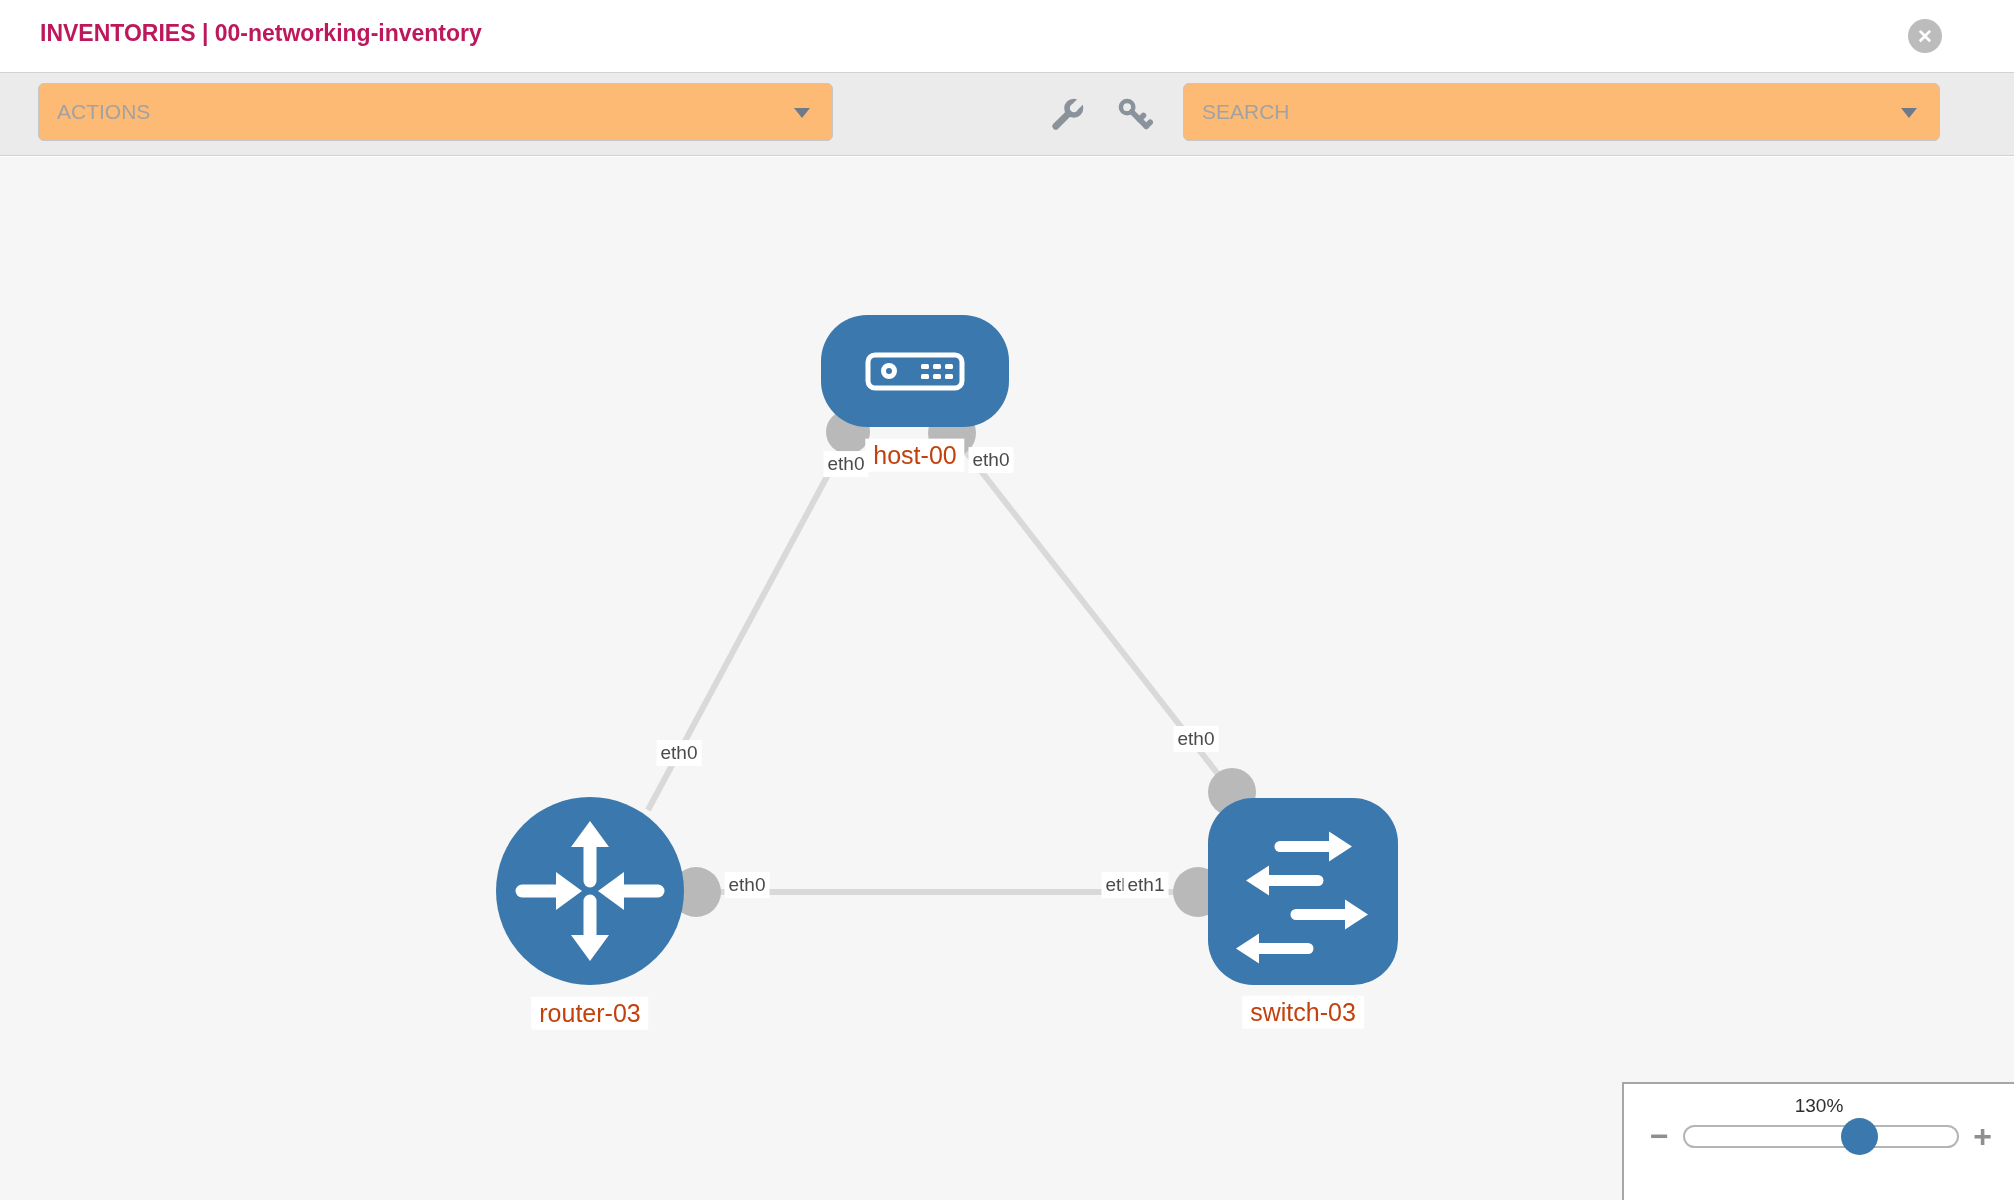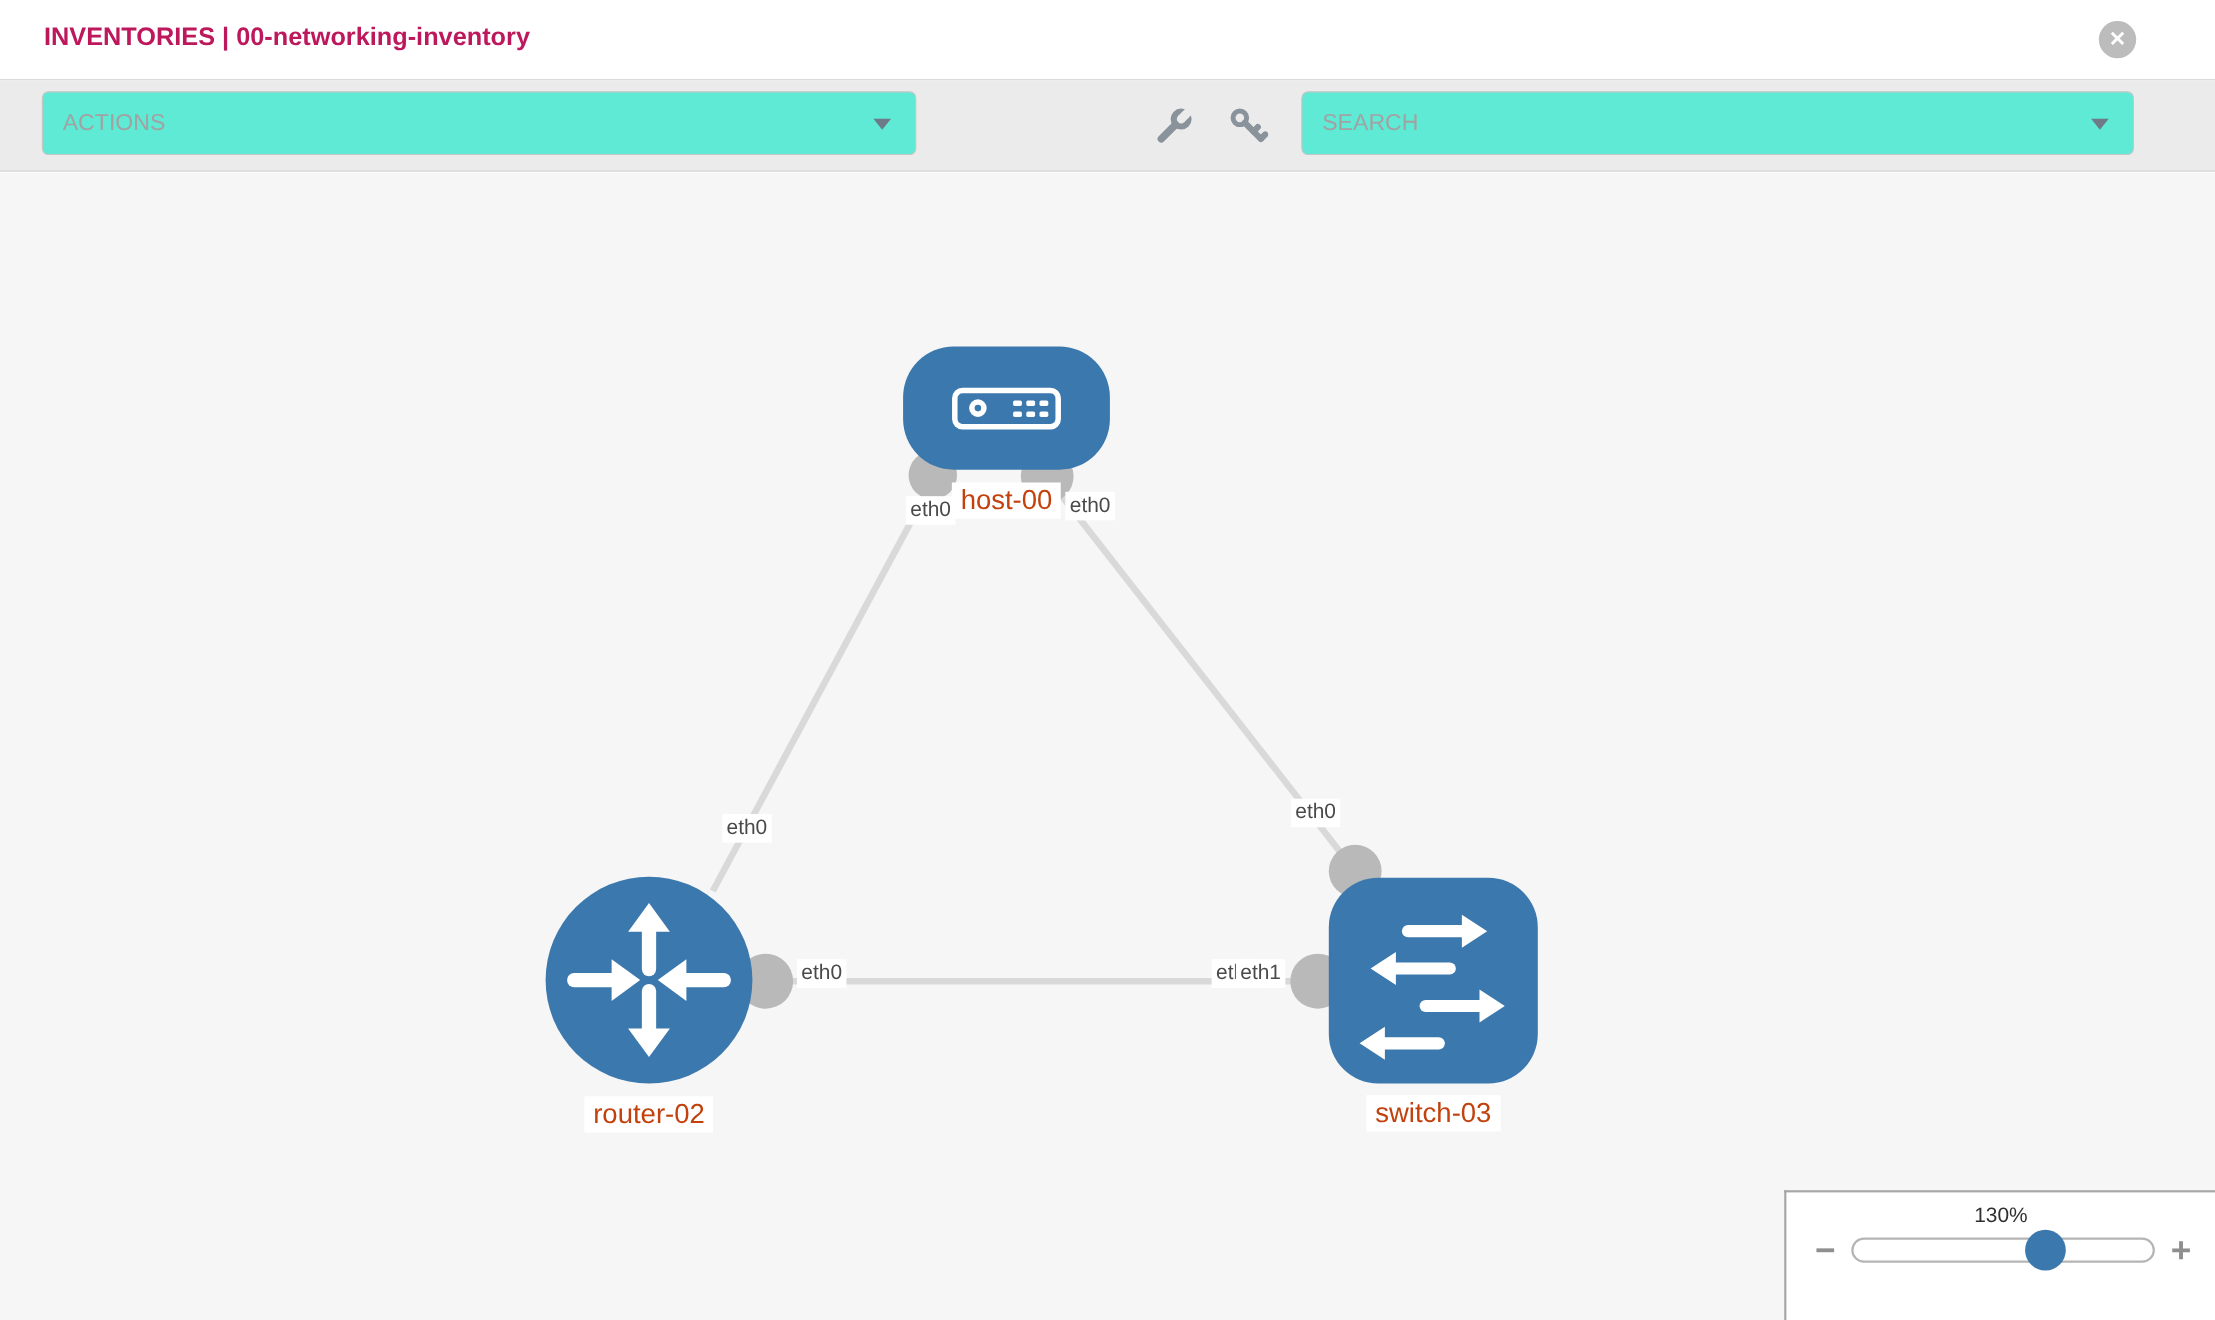--- a/index.html
+++ b/index.html
@@ -13,21 +13,21 @@
   .page-title { position:absolute; left:40px; top:0; height:72px; line-height:66px;
                 font-size:23px; font-weight:700; color:#be185d; }
   .close-btn { position:absolute; right:72px; top:19px; width:34px; height:34px;
                border-radius:50%; background:#bcbcbc; cursor:pointer;
                display:flex; align-items:center; justify-content:center; }
   .close-btn span { color:#ffffff; font-size:19px; font-weight:900; line-height:1; }
 
   
   .toolbar { position:absolute; left:0; top:73px; width:2014px; height:83px;
              background:#ebebeb; border-bottom:1px solid #d2d2d2; z-index:10; }
-  .combo { position:absolute; top:10px; height:58px; background:#5eead4;
+  .combo { position:absolute; top:10px; height:58px; background:#fdba74;
            border:1px solid #c6c6c6; border-radius:6px;text-decoration:underline; }
   .combo-actions { left:38px;  width:795px; }
   .combo-search  { left:1183px; width:757px; }
   .combo input { width:100%; height:100%; border:none; outline:none; background:transparent;
                  font-family:"Liberation Sans", sans-serif;
                  font-size:21px; color:#555; padding:0 50px 0 18px; }
   .combo input::placeholder { color:#a2a2a2; opacity:1; }
   .caret { position:absolute; right:22px; top:24px; width:0; height:0;
            border-left:8px solid transparent; border-right:8px solid transparent;
            border-top:10px solid #6e7a87; }
@@ -114,21 +114,21 @@
 
   <div id="labels">
       <div class="iflabel" style="left: 846px; top: 464px;">eth0</div>
       <div class="iflabel" style="left: 991px; top: 460px;">eth0</div>
       <div class="iflabel" style="left: 679px; top: 753px;">eth0</div>
       <div class="iflabel" style="left: 1196px; top: 739px;">eth0</div>
       <div class="iflabel" style="left: 747px; top: 885px;">eth0</div>
       <div class="iflabel" style="left: 1124px; top: 885px;">eth0</div>
       <div class="iflabel" style="left: 1146px; top: 885px;">eth1</div>
       <div class="nodelabel" style="left: 915px; top: 455px;">host-00</div>
-      <div class="nodelabel" style="left: 590px; top: 1013px;">router-02</div>
+      <div class="nodelabel" style="left: 590px; top: 1013px;">router-03</div>
       <div class="nodelabel" style="left: 1303px; top: 1012px;">switch-03</div>
     </div>
 
   <div class="header">
     <div class="page-title">INVENTORIES | 00-networking-inventory</div>
     <div class="close-btn">
       <span>✕</span>
     </div>
   </div>
 

